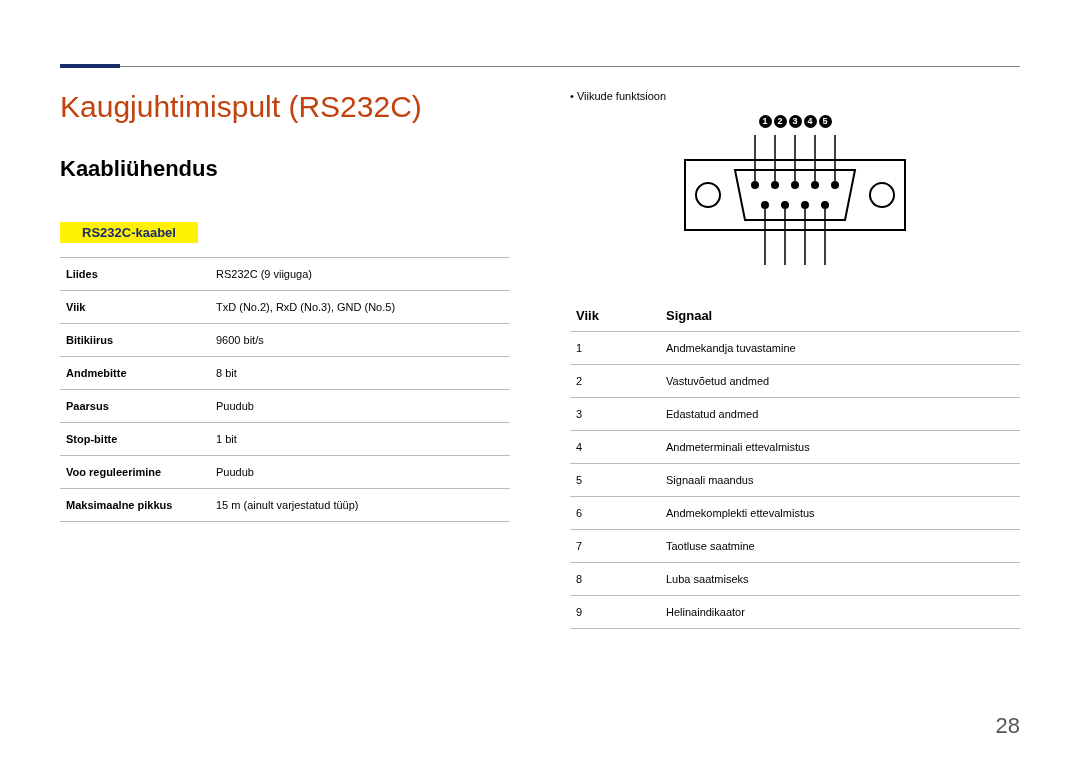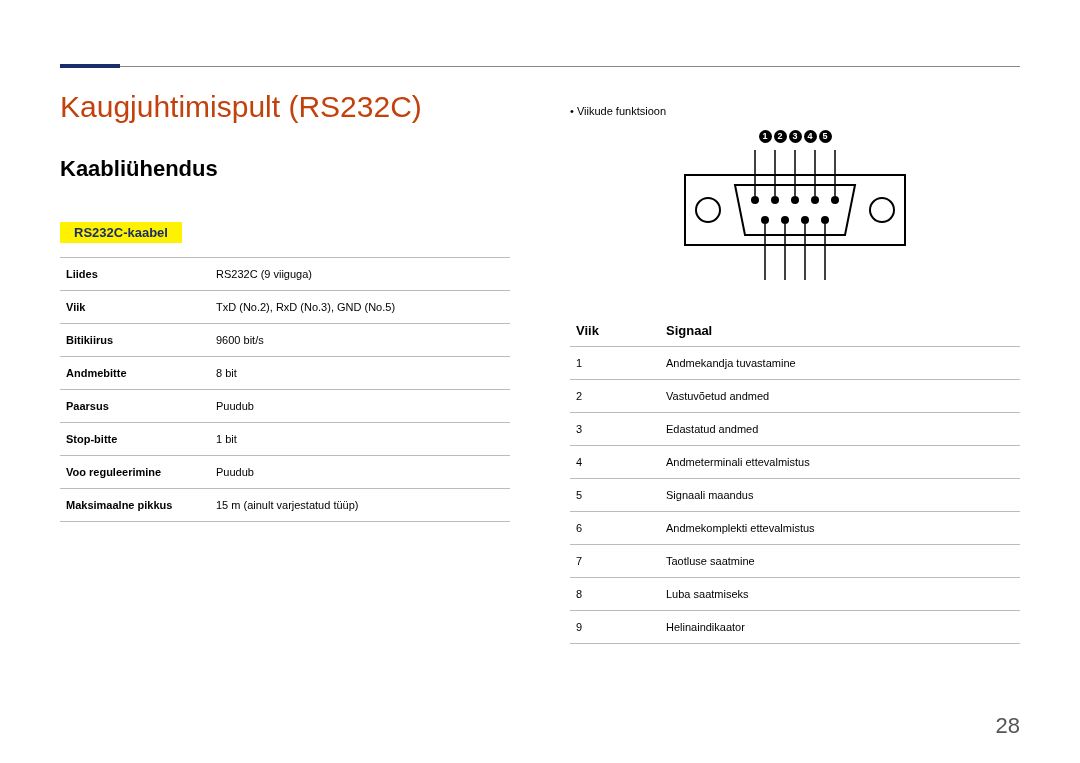--- a/index.html
+++ b/index.html
@@ -47,36 +47,36 @@
     font-size: 22px;
     font-weight: 600;
     margin-bottom: 40px;
   }
   h3.subsection {
     font-size: 13px;
     font-weight: 700;
     color: #1a2d6b;
     background: #fff200;
     display: inline-block;
-    padding: 3px 14px;
+    padding: 3px 22px;
     margin-bottom: 14px;
   }
   table.spec {
     width: 100%;
     border-collapse: collapse;
     font-size: 11px;
   }
   table.spec td {
     border-top: 1px solid #bbb;
     border-bottom: 1px solid #bbb;
     padding: 10px 6px;
     vertical-align: middle;
   }
   table.spec td.label { font-weight: 700; width: 150px; }
-  .col-right { font-size: 11px; margin-top: 15px; }
+  .col-right { font-size: 11px; }
   .bullet-line { margin-bottom: 12px; }
   .bullet-dot::before { content: "• "; }
   .connector-figure {
     text-align: center;
     margin: 10px 0 28px 0;
   }
   .pin-badges {
     display: inline-flex;
     gap: 2px;
     margin-bottom: -4px;

